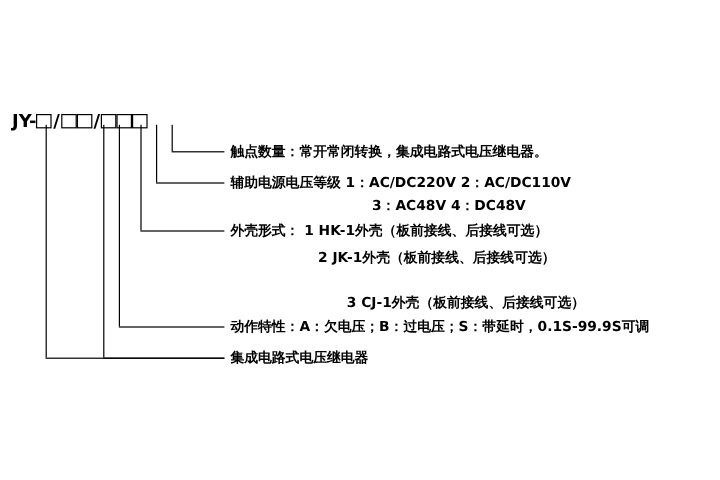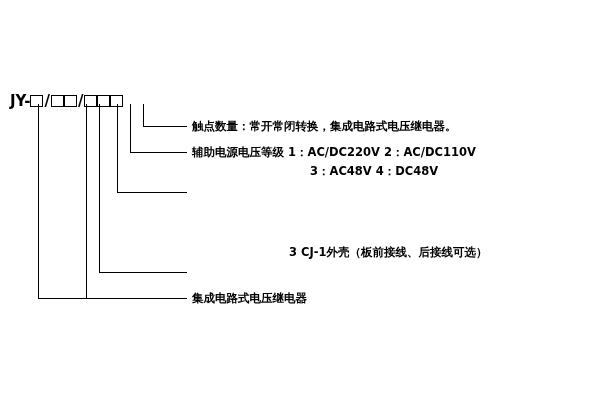--- a/index.html
+++ b/index.html
@@ -105,18 +105,21 @@
   <div class="hline" style="left:86px; top:298px; width:101px;"></div>
 
   <div class="vline" style="left:38px; top:104px; height:194px;"></div>
   <div class="hline" style="left:38px; top:298px; width:149px;"></div>
 
   <div class="desc bold" style="left:192px; top:118px;">触点数量：常开常闭转换，集成电路式电压继电器。</div>
 
   <div class="desc bold" style="left:192px; top:144px;">辅助电源电压等级  1：AC/DC220V      2：AC/DC110V</div>
   <div class="desc bold" style="left:310px; top:163px;">3：AC48V                 4：DC48V</div>
 
+  <div class="desc bold" style="left:192px; top:184px;">外壳形式：  1   HK-1外壳（板前接线、后接线可选）</div>
+  <div class="desc bold" style="left:265px; top:206px;">2   JK-1外壳（板前接线、后接线可选）</div>
   <div class="desc bold" style="left:265px; top:244px;margin-left:24px;">3   CJ-1外壳（板前接线、后接线可选）</div>
 
+  <div class="desc bold" style="left:192px; top:264px;">动作特性：A：欠电压；B：过电压；S：带延时，0.1S-99.9S可调</div>
 
   <div class="desc bold" style="left:192px; top:290px;">集成电路式电压继电器</div>
 
 </div>
 
 </body></html>

